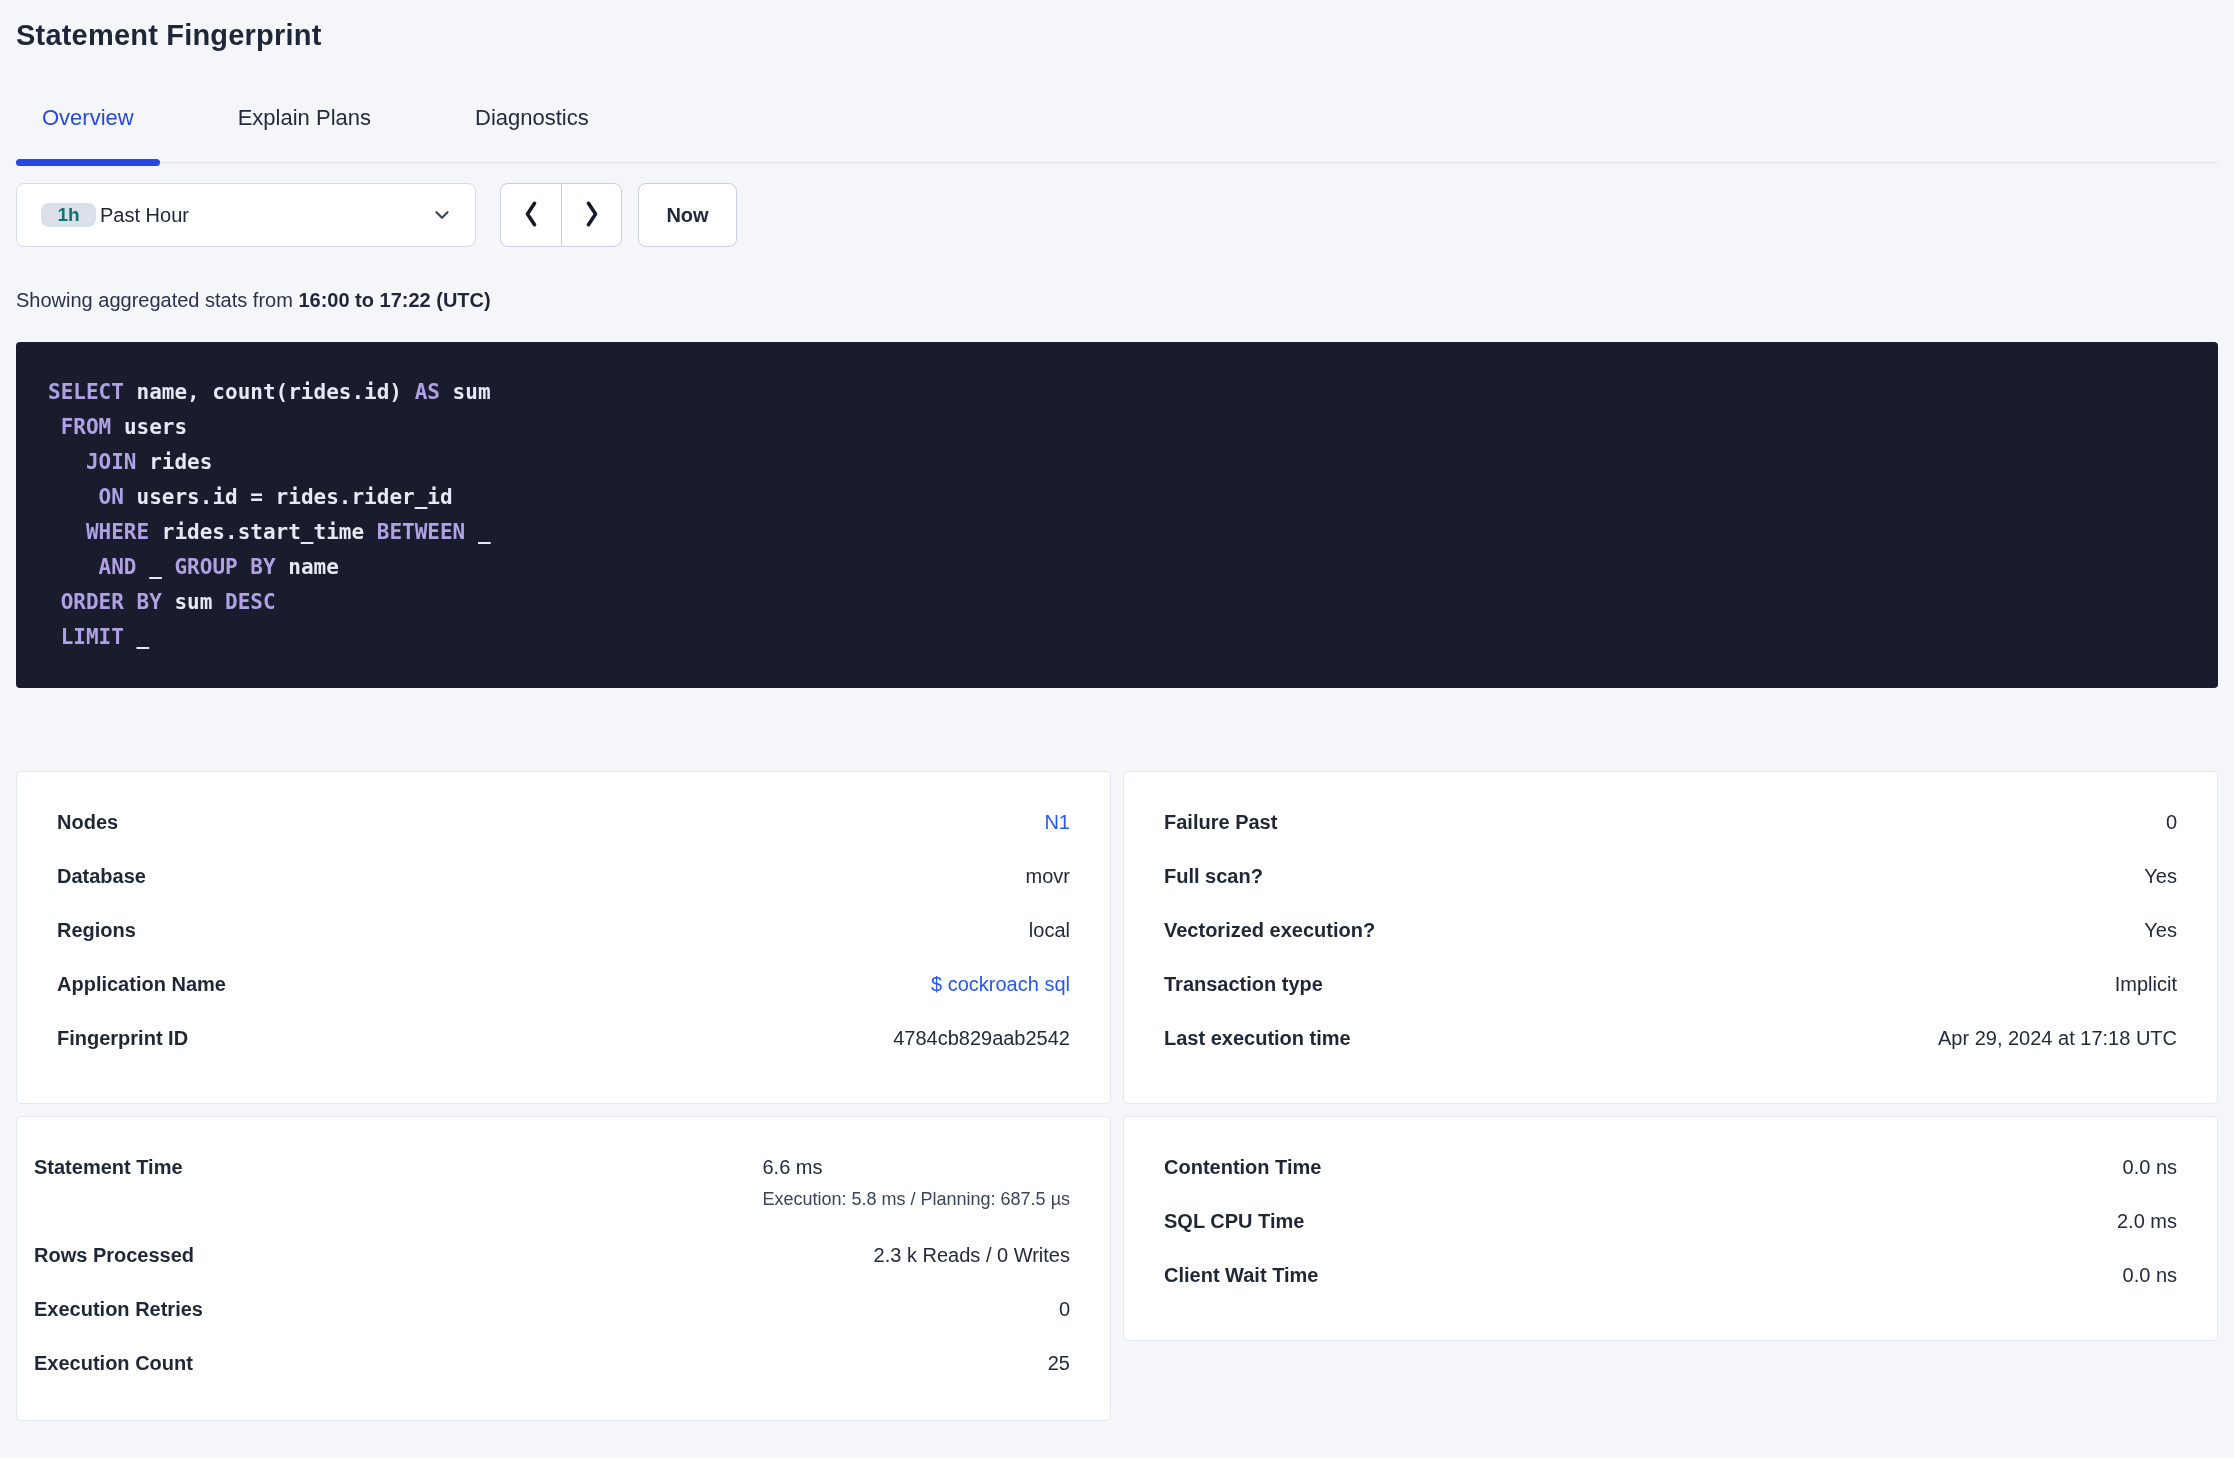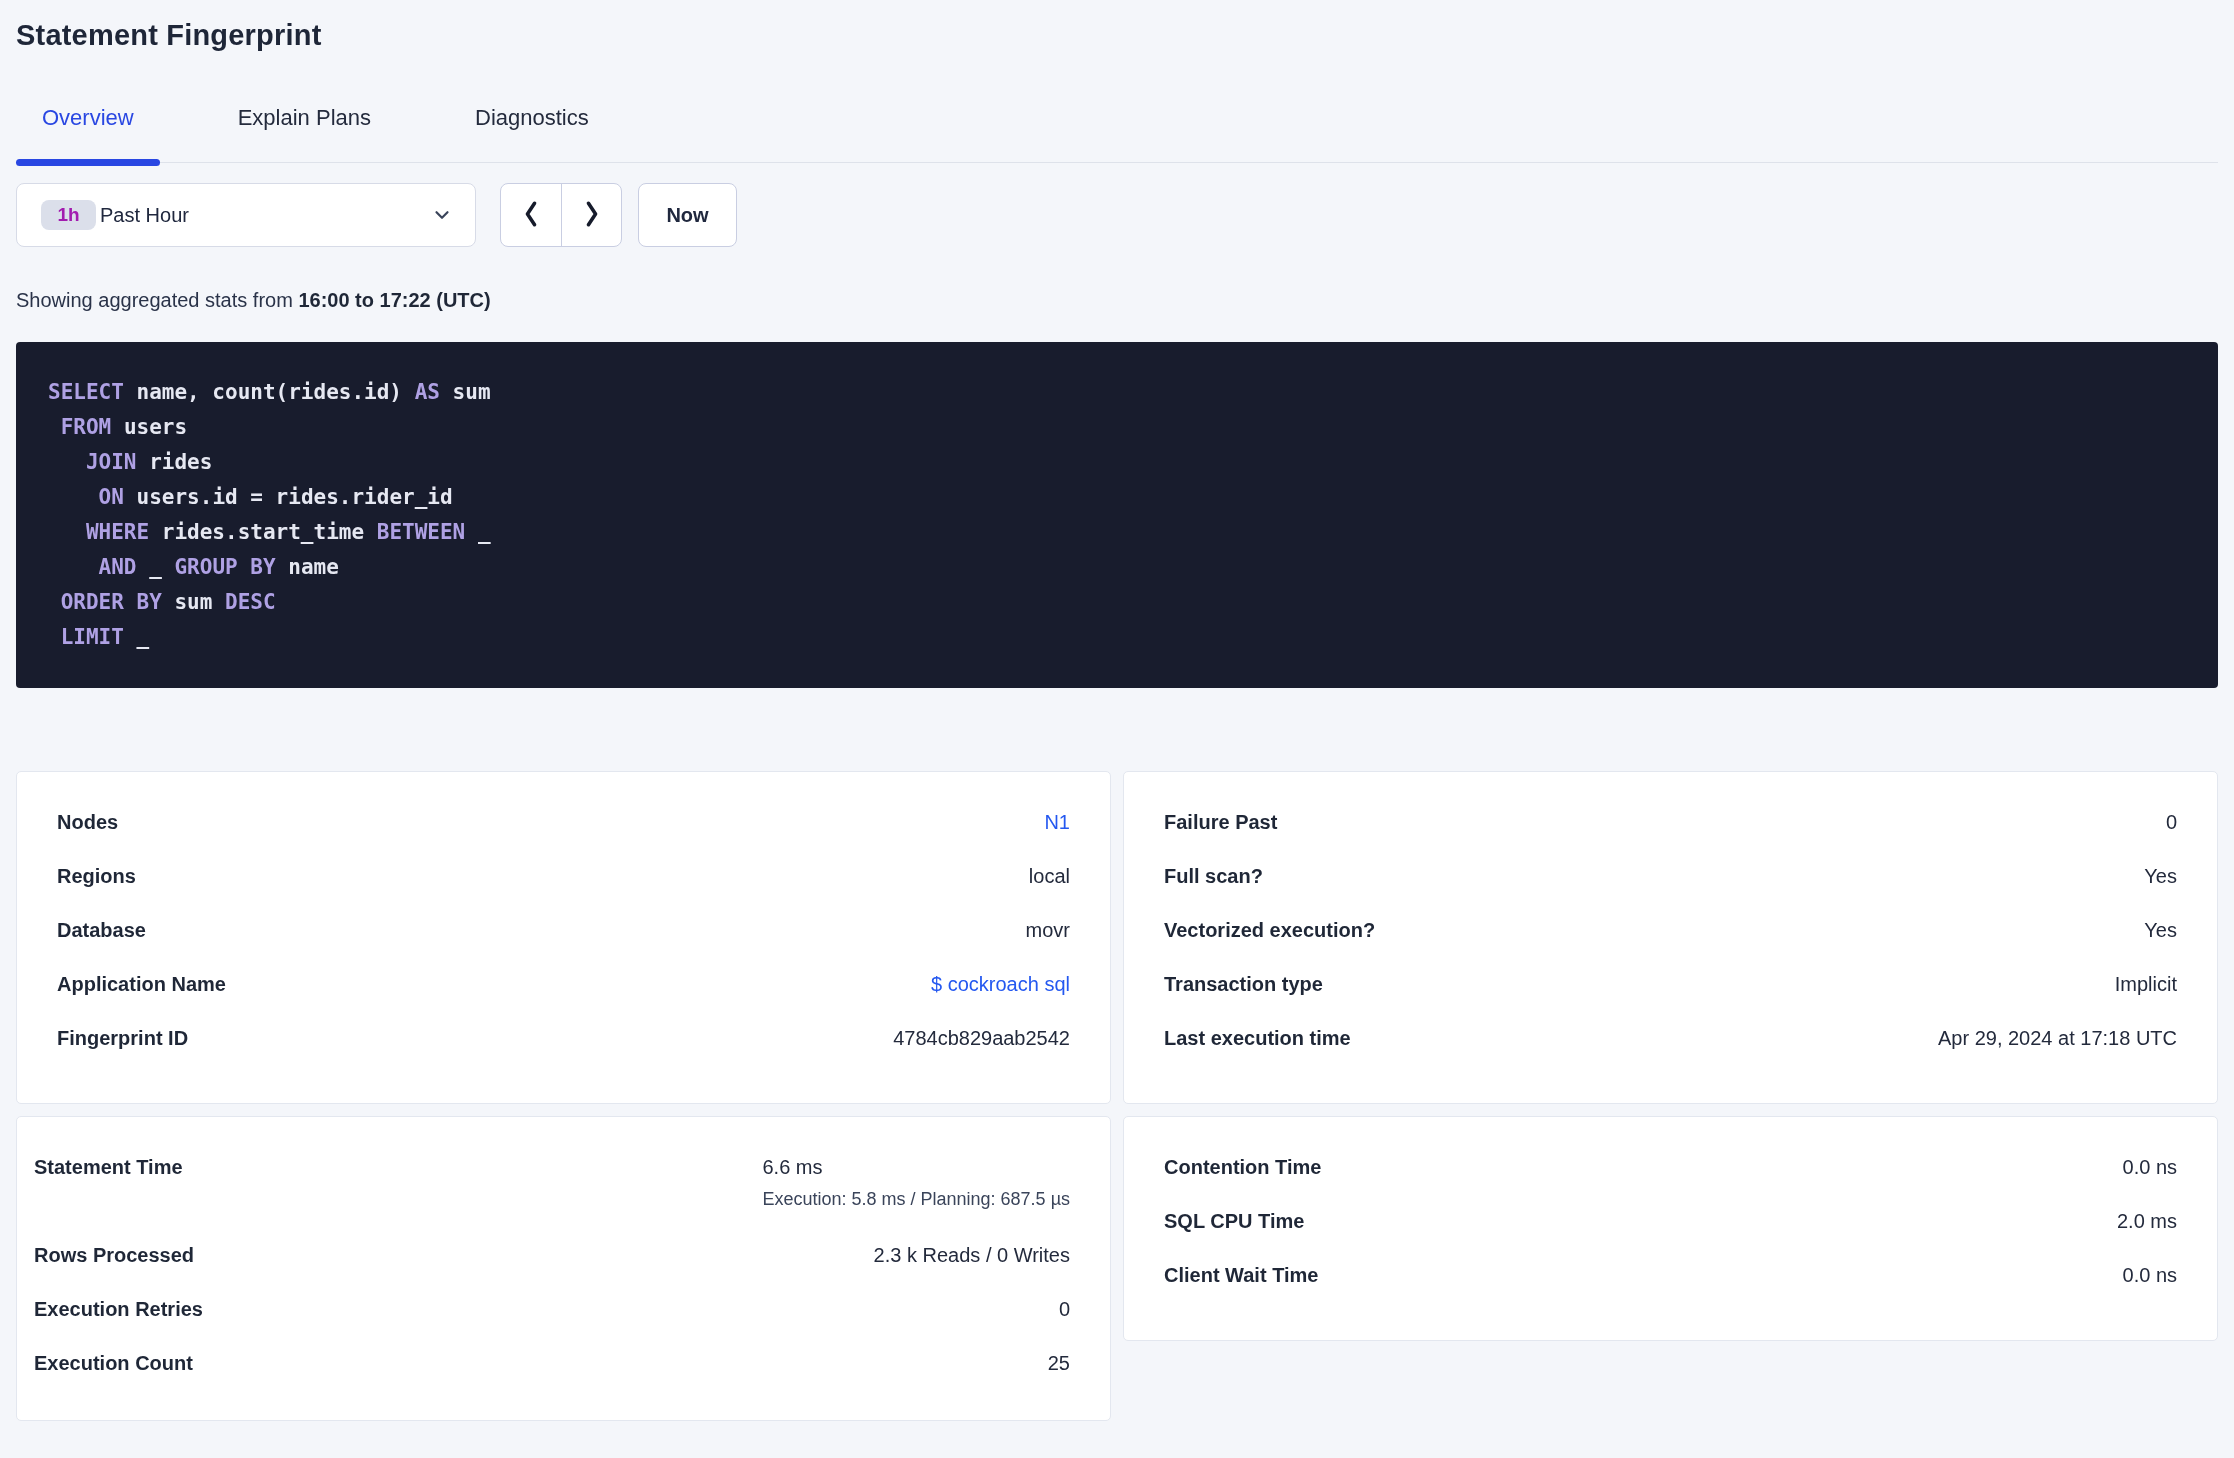--- a/index.html
+++ b/index.html
@@ -39,22 +39,22 @@
 
   
   .toolbar { margin-top: 20px; display: flex; align-items: center; }
   .range-picker {
     width: 460px; height: 64px;
     background: #FFFFFF; border: 1px solid #D7DBE7; border-radius: 8px;
     display: flex; align-items: center; padding: 0 22px 0 24px;
     cursor: pointer;
   }
   .range-badge {
-    width: 55px; height: 30px; border-radius: 8px;
-    background: #DBDFEA; color: #a21caf;
+    width: 55px; height: 24px; border-radius: 8px;
+    background: #DBDFEA; color: #0f766e;
     display: flex; align-items: center; justify-content: center;
     font-size: 19px; font-weight: 700;
   }
   .range-label { margin-left: 4px; font-size: 20px; color: #20283E; }
   .range-picker .chev { margin-left: auto; display: flex; }
 
   .arrow-group {
     margin-left: 24px; height: 64px;
     display: flex; background: #FFFFFF;
     border: 1px solid #C9CEE2; border-radius: 8px;
@@ -158,26 +158,26 @@
   <div class="sql-box"><div><span class="kw">SELECT</span><span> name, count(rides.id) </span><span class="kw">AS</span><span> sum</span></div><div><span> </span><span class="kw">FROM</span><span> users</span></div><div><span>   </span><span class="kw">JOIN</span><span> rides</span></div><div><span>    </span><span class="kw">ON</span><span> users.id = rides.rider_id</span></div><div><span>   </span><span class="kw">WHERE</span><span> rides.start_time </span><span class="kw">BETWEEN</span><span> _</span></div><div><span>    </span><span class="kw">AND</span><span> _ </span><span class="kw">GROUP</span><span> </span><span class="kw">BY</span><span> name</span></div><div><span> </span><span class="kw">ORDER</span><span> </span><span class="kw">BY</span><span> sum </span><span class="kw">DESC</span></div><div><span> </span><span class="kw">LIMIT</span><span> _</span></div></div>
 
   <div class="cards">
     <section class="card">
       <div>
           <div class="row">
             <span class="label">Nodes</span>
             <div class="rightcol"><span class="value link">N1</span></div>
           </div>
           <div class="row">
+            <span class="label">Database</span>
+            <div class="rightcol"><span class="value">movr</span></div>
+          </div>
+          <div class="row">
             <span class="label">Regions</span>
             <div class="rightcol"><span class="value">local</span></div>
-          </div>
-          <div class="row">
-            <span class="label">Database</span>
-            <div class="rightcol"><span class="value">movr</span></div>
           </div>
           <div class="row">
             <span class="label">Application Name</span>
             <div class="rightcol"><span class="value link">$ cockroach sql</span></div>
           </div>
           <div class="row">
             <span class="label">Fingerprint ID</span>
             <div class="rightcol"><span class="value">4784cb829aab2542</span></div>
           </div>
         </div>

